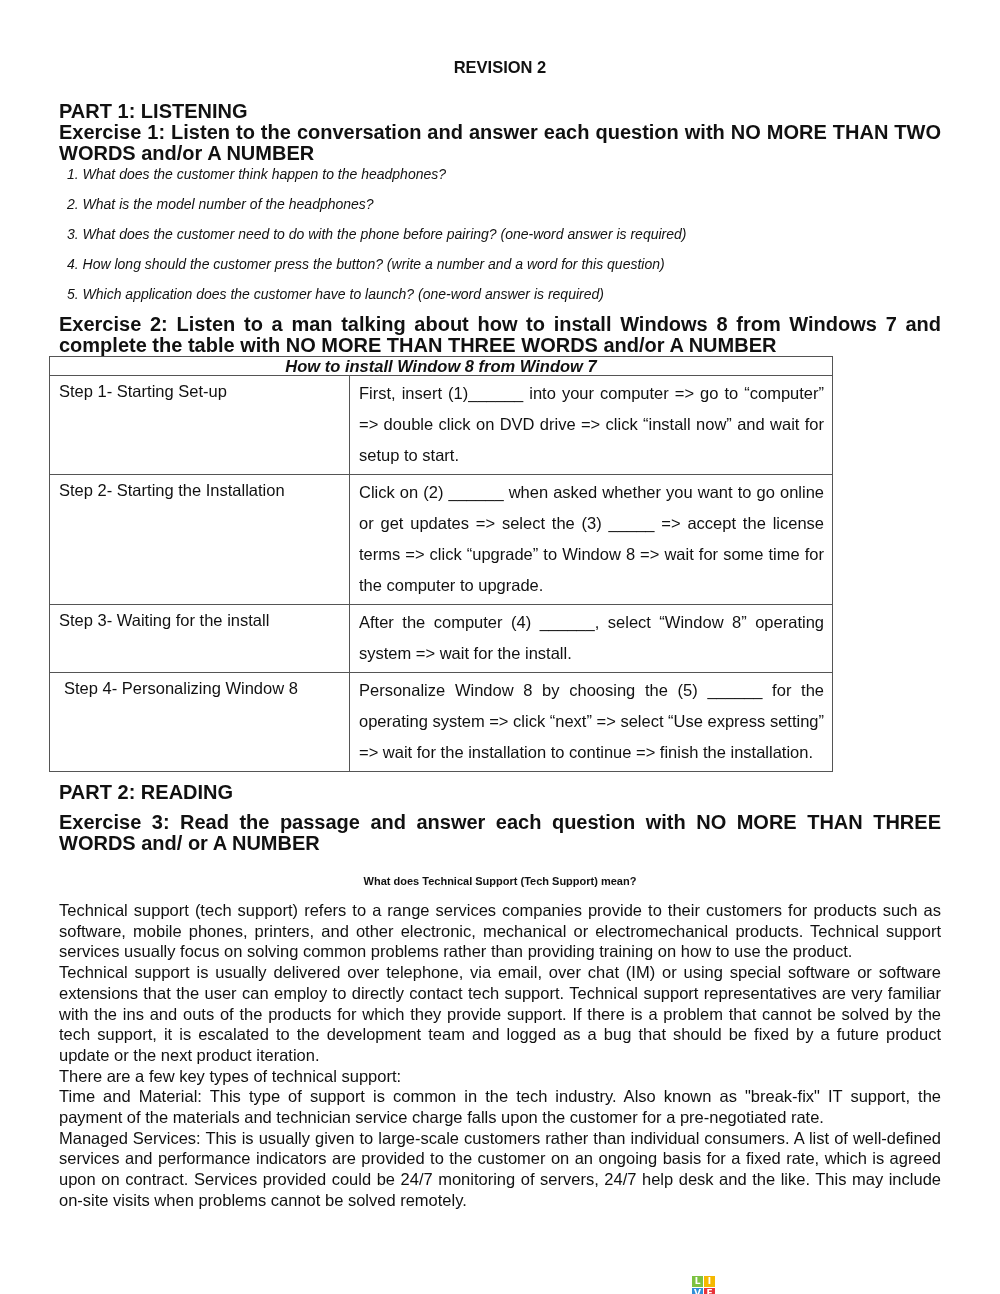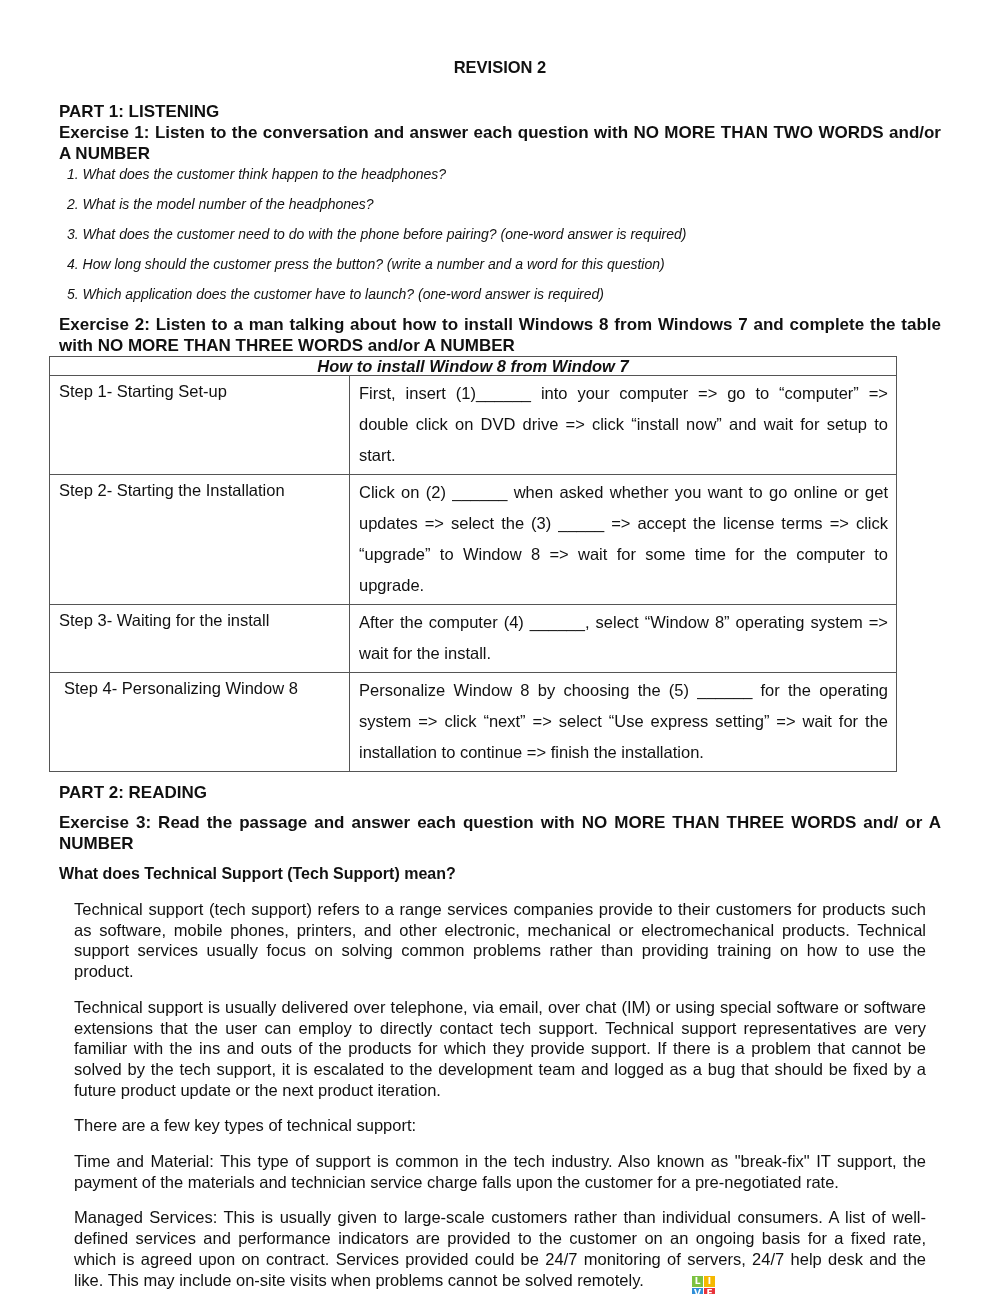--- a/index.html
+++ b/index.html
@@ -1,32 +1,32 @@
 <!DOCTYPE html>
 <html><head>
 <meta charset="utf-8">
 <style>
   html, body { margin: 0; padding: 0; background: #ffffff; }
   body { width: 1000px; height: 1294px; position: relative; overflow: hidden;
          font-family: "Liberation Sans", sans-serif; color: #111; }
   .page { position: absolute; left: 59px; top: 58px; width: 882px; }
   .title { text-align: center; font-weight: bold; font-size: 16.5px; margin: 0 0 21px 0; height: 22px; }
-  .h { font-weight: bold; font-size: 17px; line-height: 21px; margin: 0; text-align: justify; }
+  .h { font-weight: bold; font-size: 20px; line-height: 21px; margin: 0; text-align: justify; }
   .q { font-size: 14px; line-height: 21px; margin: 0 0 9px 8px; font-style: italic; }
   .q.first { margin-top: 0; }
-  table.steps { border-collapse: collapse; width: 848px; margin-left: -10px; margin-top: 0; font-size: 16.5px; }
+  table.steps { border-collapse: collapse; width: 784px; margin-left: -10px; margin-top: 0; font-size: 16.5px; }
   table.steps td, table.steps th { border: 1px solid #555; vertical-align: top; }
   table.steps th { font-style: italic; font-weight: bold; text-align: center; padding: 0 4px; line-height: 18px; height: 18px; font-size: 16.5px; }
   table.steps td.step { width: 277px; padding: 4px 8px 4px 9px; line-height: 22px; }
   table.steps td.step.indent { padding-left: 14px; }
   table.steps td.desc { padding: 2px 8px 3px 9px; line-height: 31px; text-align: justify; }
   .p2 { margin-top: 10px; }
   .gap9 { height: 9px; }
-  .passage-title { font-weight: bold; font-size: 16px; line-height: 21px; margin: 0; }
-  .para { font-size: 16.5px; line-height: 20.7px; margin: 15px; text-align: justify; }
+  .passage-title { text-align: center; font-weight: bold; font-size: 11px; line-height: 21px; margin: 8px; }
+  .para { font-size: 16.5px; line-height: 20.7px; margin: 0; text-align: justify; }
   .logo { position: absolute; left: 692px; top: 1255px; display: flex; align-items: center; }
   .logo-blocks { display: grid; grid-template-columns: 11px 11px; grid-template-rows: 11px 11px; gap: 1px; margin-right: 3px; }
   .lb { font-size: 9px; font-weight: bold; color: #fff; text-align: center; line-height: 11px; font-family: "DejaVu Sans", sans-serif; }
   .logo-text { font-family: "DejaVu Sans", sans-serif; font-weight: bold; font-size: 27px; color: #1c3f7a; letter-spacing: -0.5px; line-height: 28px; margin-top: 36px; }
 </style>
 </head>
 <body>
 
 <div class="page">
   <div class="title">REVISION 2</div>

